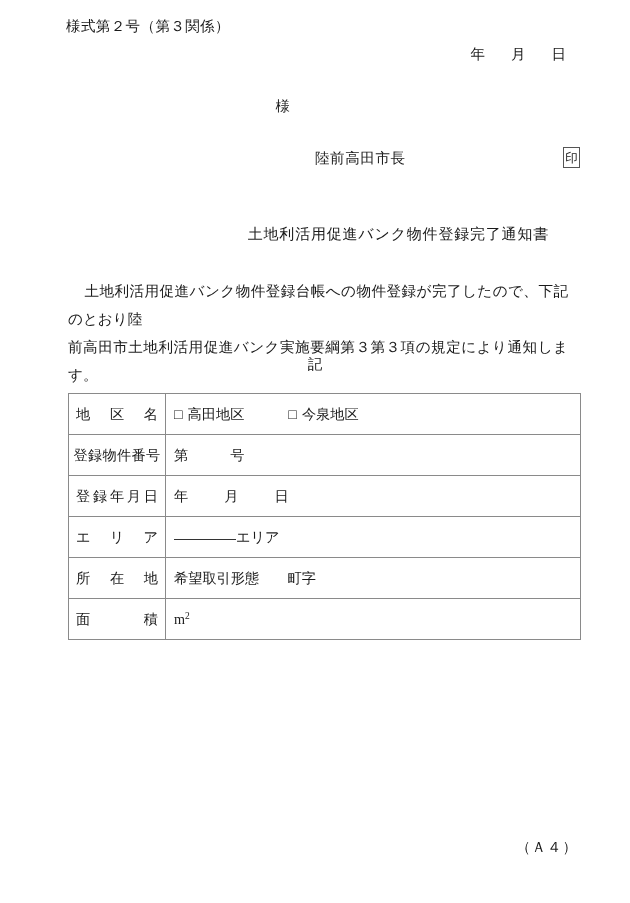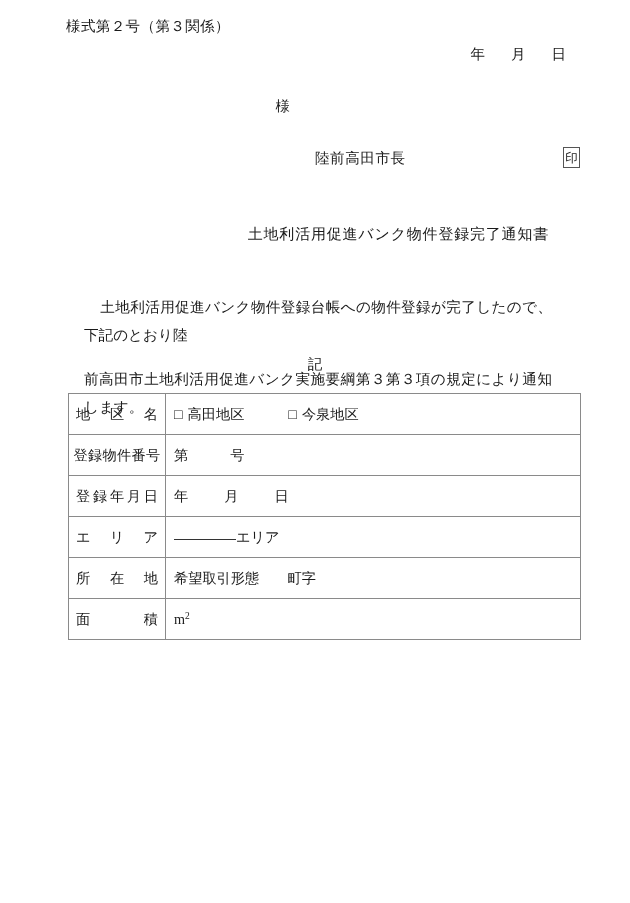--- a/index.html
+++ b/index.html
@@ -93,21 +93,21 @@
   
   .body-text {
     position: absolute;
     left: 68px;
     top: 277px;
     width: 500px;
     font-size: 14.6px;
     line-height: 28px;
     text-align: justify;
   }
-  .body-text p { margin: 16px; }
+  .body-text p { margin: 0; }
   .body-text .indent { display: inline-block; width: 16px; }
 
   .ki-mark {
     position: absolute;
     left: 0;
     top: 355px;
     width: 630px;
     text-align: center;
     font-size: 14.5px;
   }
@@ -264,14 +264,15 @@
           </span>
         </td>
         <td class="cell-center">
           <span class="m-unit">m</span><span class="sup">2</span>
         </td>
       </tr>
 
     </tbody>
   </table>
 
+  <div class="paper-size">（Ａ４）</div>
 
 </div>
 
 </body></html>

